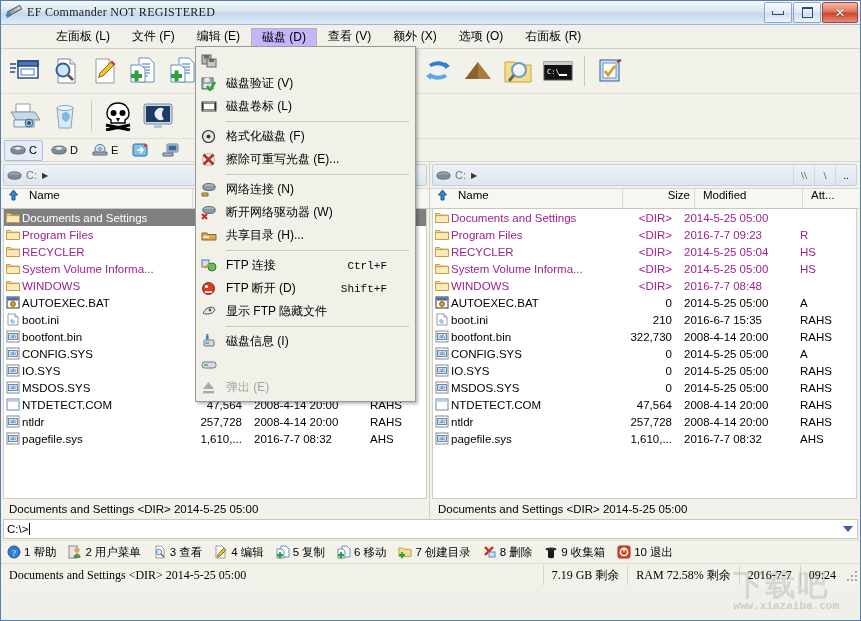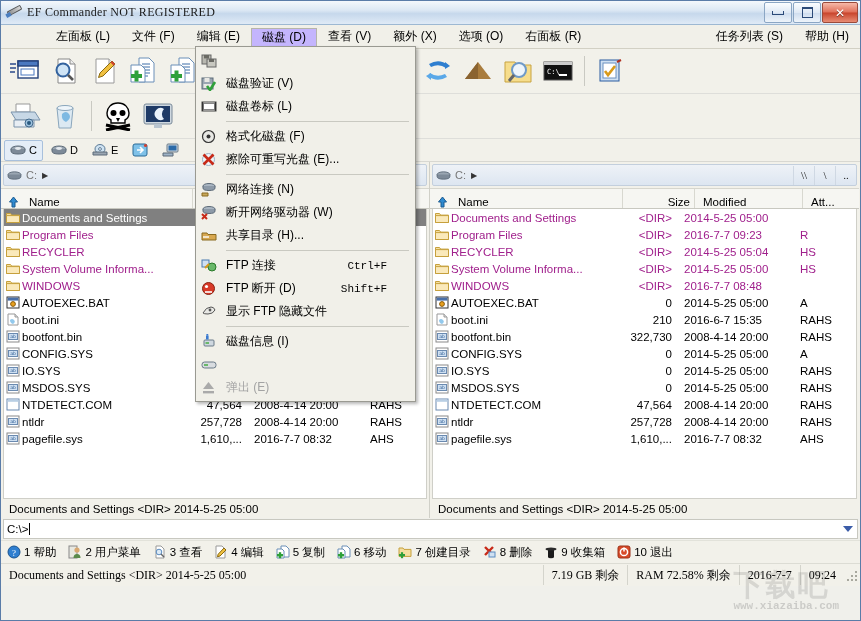--- a/index.html
+++ b/index.html
@@ -72,21 +72,21 @@
   .pathbar .pb-icon{margin:0 4px 0 3px;display:flex;}
   .pathbar .pb-text{font-size:11px;color:#777;}
   .pathbar .pb-arrow{font-size:8px;color:#333;margin-left:5px;}
   .pb-right{margin-left:auto;display:flex;}
   .pb-btn{width:20px;height:19px;border-left:1px solid #cfd8e3;
     display:flex;align-items:center;justify-content:center;font-size:11px;color:#222;
     font-family:"Liberation Serif",serif;}
 
   .colhead{height:19px;display:flex;align-items:stretch;background:#f6f6f2;
     border-top:1px solid #d6d6ce;border-bottom:1px solid #c8c8c0;}
-  .col{display:flex;align-items:flex-end;font-size:11.5px;color:#000;
+  .col{display:flex;align-items:flex-start;font-size:11.5px;color:#000;
     border-right:1px solid #d8d8d0;box-sizing:border-box;padding:0 4px;}
   .col.name{flex:1;}
   .col.size{width:72px;justify-content:flex-end;}
   .col.mod{width:108px;padding-left:8px;}
   .col.att{width:56px;padding-left:8px;border-right:none;}
   .uparrow{width:16px;display:flex;align-items:center;justify-content:center;}
 
   .filelist{flex:1;background:#fff;overflow:hidden;position:relative;
     border:1px solid #cfcfc8;border-top:none;margin:0 2px;box-sizing:border-box;}
   .row{height:17px;display:flex;align-items:center;font-size:11.5px;white-space:nowrap;}
@@ -196,28 +196,20 @@
       </div>
     <div class="menu-item">
         <span>额外 (X)</span>
       </div>
     <div class="menu-item">
         <span>选项 (O)</span>
       </div>
     <div class="menu-item">
         <span>右面板 (R)</span>
       </div>
-    <div class="menu-right">
-      <div class="menu-item">
-          <span>任务列表 (S)</span>
-        </div>
-      <div class="menu-item">
-          <span>帮助 (H)</span>
-        </div>
-    </div>
   </div>
 
   <div class="toolbar">
     <div class="tbtn">
       <svg width="30" height="26" viewBox="0 0 30 26">
           <g stroke="#2b4a8c" fill="none" stroke-width="1.3">
             <path d="M0 6h6M0 10h6M0 14h5"></path>
           </g>
           <rect x="8" y="3" width="20" height="17" fill="#fff" stroke="#24407a" stroke-width="1.4"></rect>
           <rect x="8" y="3" width="20" height="5" fill="#4a78c0" stroke="#24407a" stroke-width="1.4"></rect>

